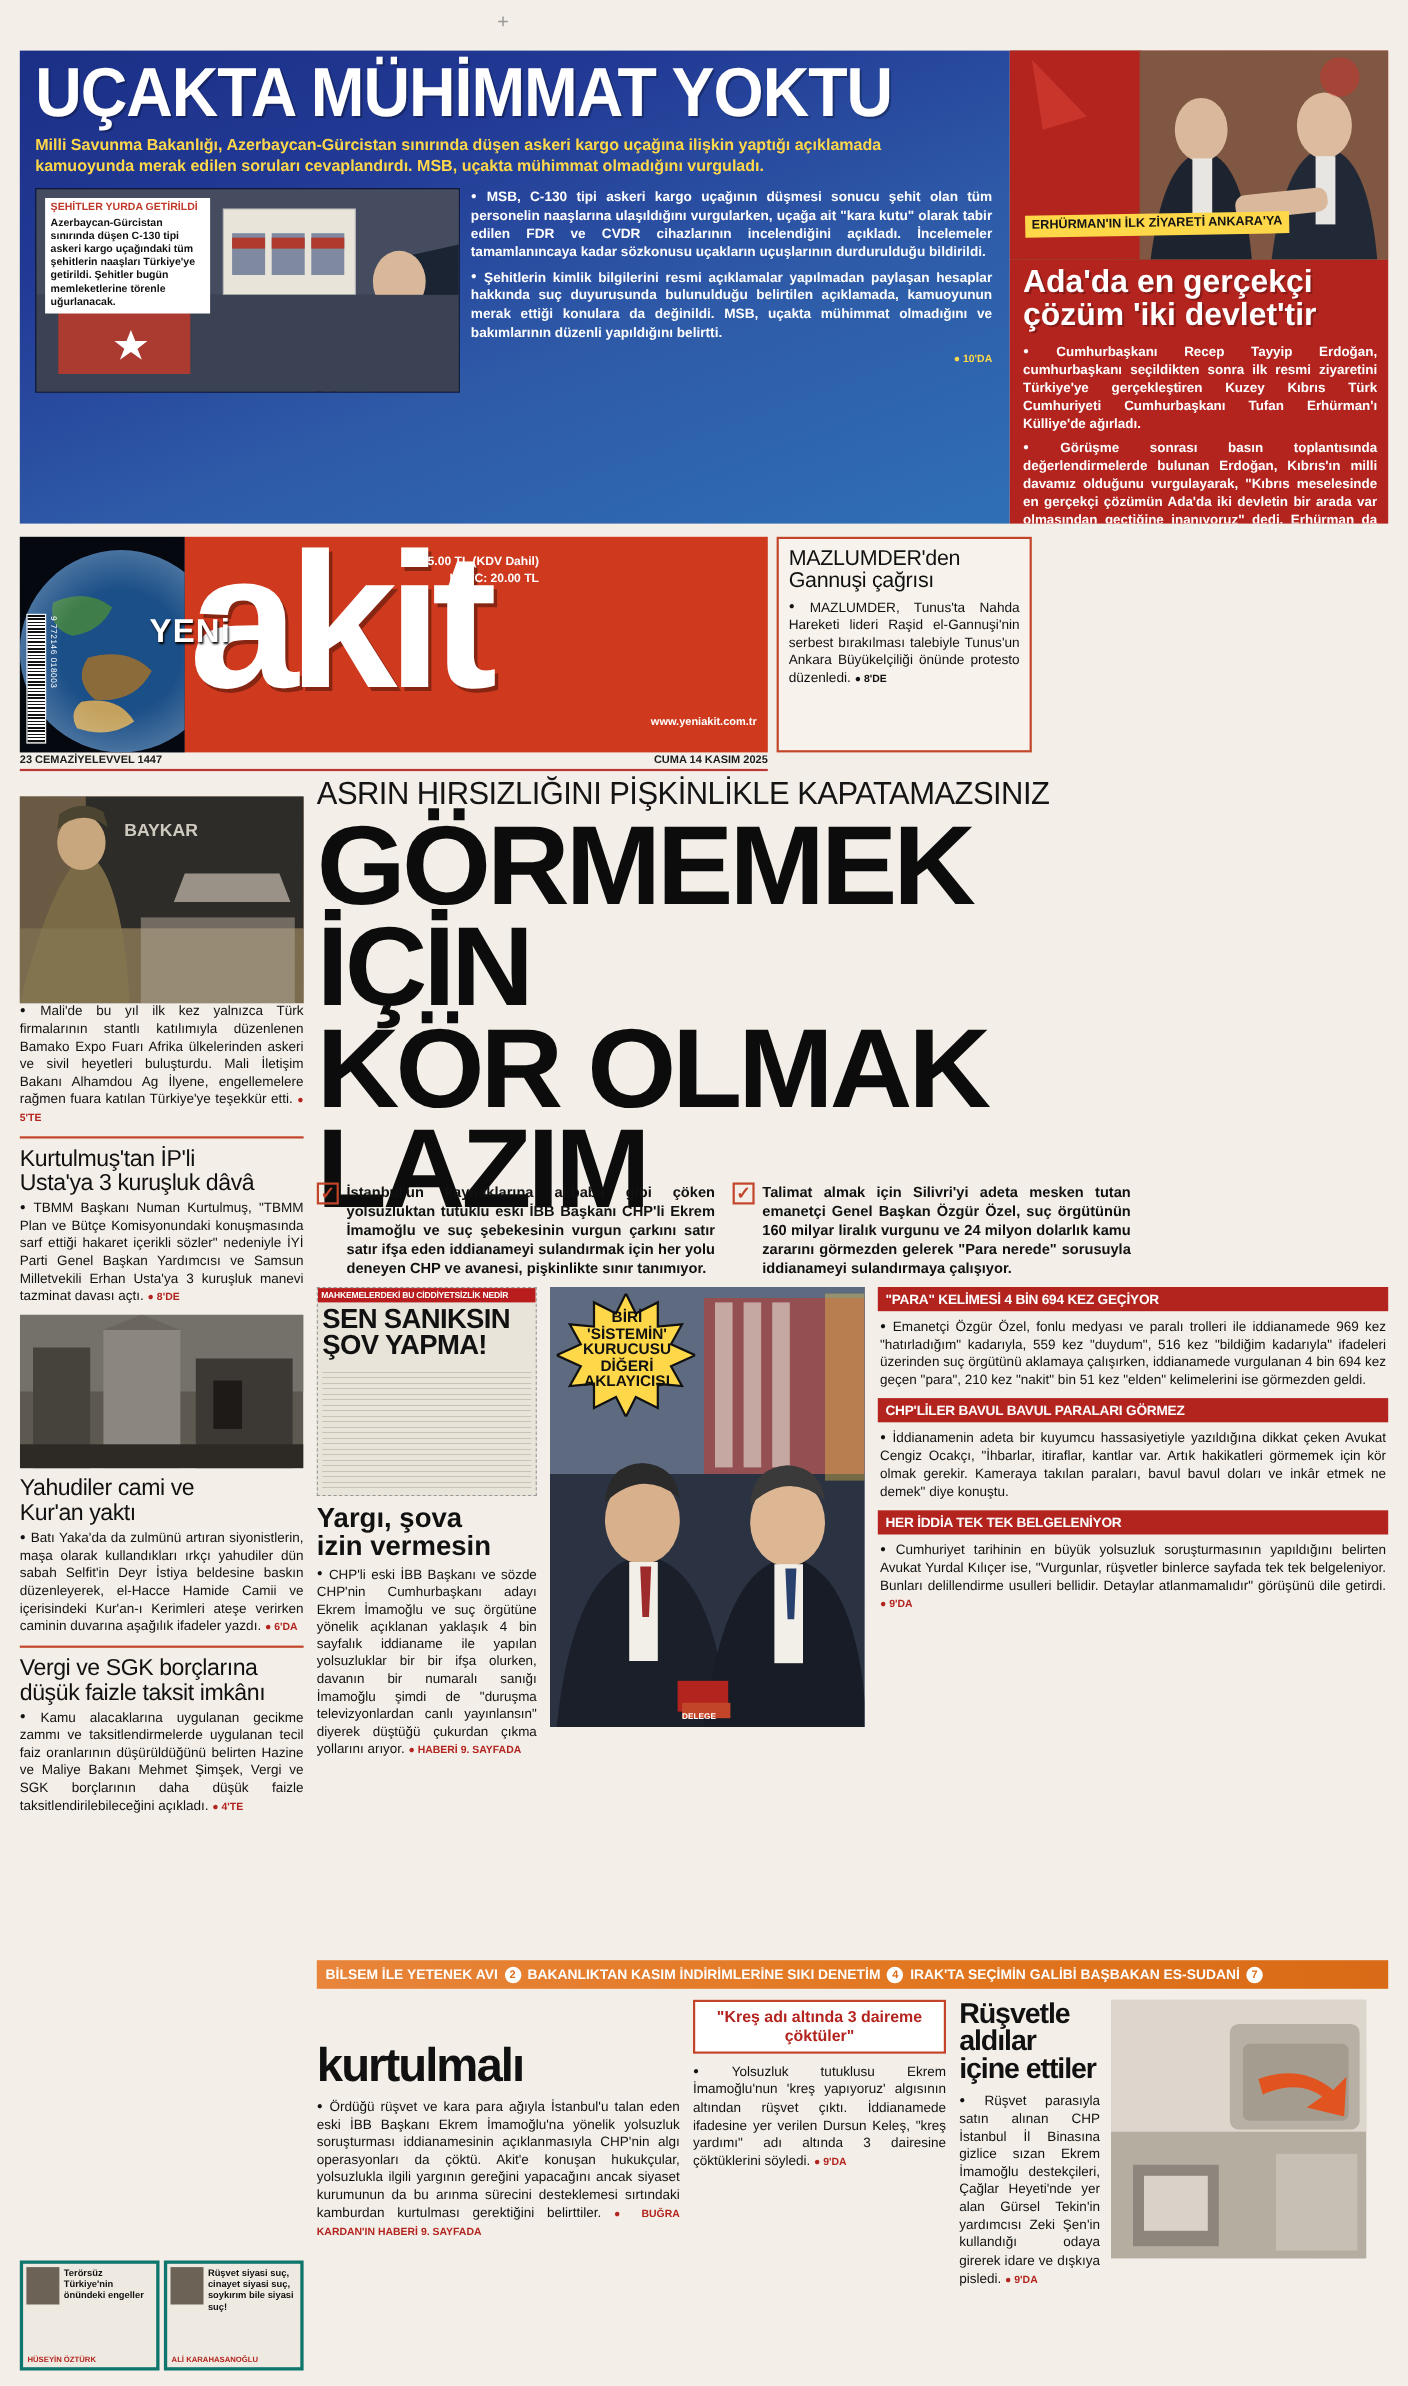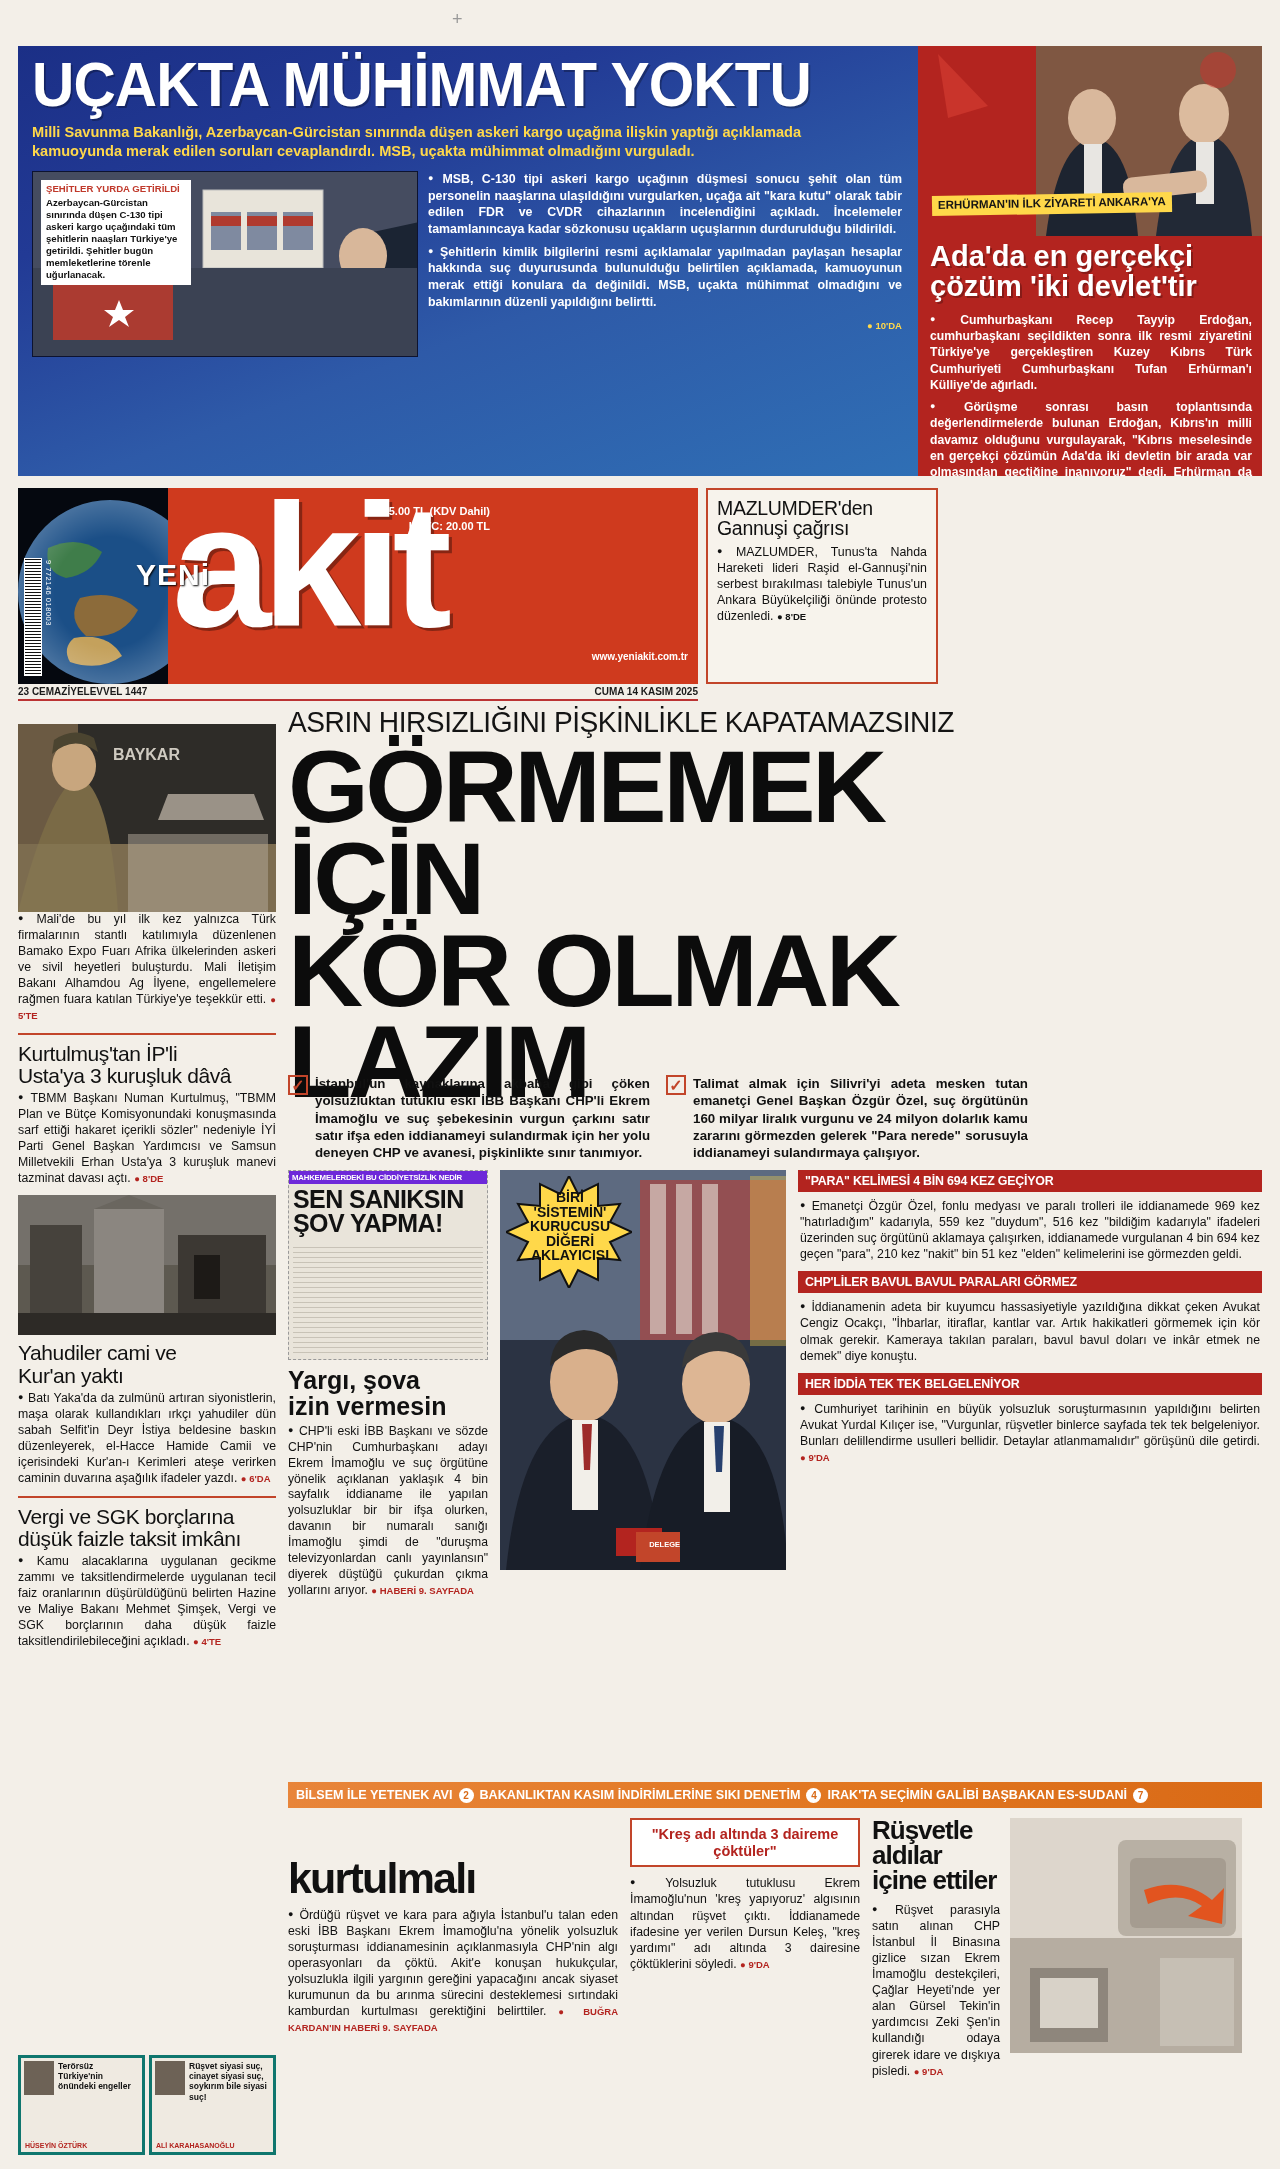--- a/index.html
+++ b/index.html
@@ -140,40 +140,40 @@
   .lc-photo { width:258px; height:188px; position:relative; overflow:hidden;
     background:linear-gradient(150deg,#5a4a38,#3b3026 60%,#7a6448);}
   .lc-h { font-size:21px; line-height:1.06; color:#111; margin:7px 0 4px; letter-spacing:-.4px;}
   .lc-b { font-size:12.3px; line-height:1.3; color:#111; text-align:justify;}
   .hr-red { border:0; border-top:2px solid #c2452a; margin:9px 0 8px; }
 
   
   .midlow { position:absolute; left:288px; top:1170px; width:200px; }
   .doccard { width:200px; height:190px; background:#e9e4da; border:1px dashed #999;
     position:relative; overflow:hidden; }
-  .doc-top { font-size:7.8px; font-weight:700; background:#6d28d9; color:#fff;
+  .doc-top { font-size:7.8px; font-weight:700; background:#b91c1c; color:#fff;
     padding:2px 3px; letter-spacing:-.2px;}
   .doc-head { font-family:"Liberation Sans Narrow","Liberation Sans",sans-serif;
     font-weight:700; font-size:25px; line-height:.95; color:#111; padding:4px 4px 0;
     letter-spacing:-.6px;}
   .doc-lines { position:absolute; left:4px; top:76px; right:4px; bottom:4px;
     background: repeating-linear-gradient(180deg,#bdb7ab 0 1px, transparent 1px 5px); opacity:.75;}
   .mid-h { font-family:"Liberation Sans Narrow","Liberation Sans",sans-serif;
     font-weight:700; font-size:25px; line-height:1.02; margin:8px 0 5px; color:#111;}
   .mid-b { font-size:12.2px; line-height:1.3; text-align:justify; color:#111;}
 
   
   .cphoto { position:absolute; left:500px; top:1170px; width:286px; height:400px;
     overflow:hidden; background:linear-gradient(170deg,#2f3a4a,#44506a 55%,#5e6f8a);}
   .starburst { position:absolute; left:6px; top:6px; width:126px; height:112px; z-index:4;}
   .sb-text { position:absolute; left:20px; top:20px; width:100px; text-align:center;
     font-family:"Liberation Sans Narrow","Liberation Sans",sans-serif; font-weight:700;
     font-size:14px; line-height:1.04; color:#111; z-index:5;}
-  .delege { position:absolute; left:136px; bottom:8px; width:44px; height:30px;
-    background:#c2452a; color:#fff; font-size:7.5px; font-weight:700; text-align:right;
+  .delege { position:absolute; left:120px; bottom:8px; width:44px; height:14px;
+    background:#c2452a; color:#fff; font-size:7.5px; font-weight:700; text-align:left;
     line-height:26px; z-index:4;}
 
   
   .rcol { position:absolute; left:798px; top:1170px; width:464px; }
   .rbar { background:#b3241f; color:#fff; font-weight:700; font-size:12.4px;
     padding:4px 7px; letter-spacing:-.2px;}
   .rbody { font-size:12.3px; line-height:1.31; text-align:justify; color:#111;
     padding:6px 2px 9px; }
 
   

